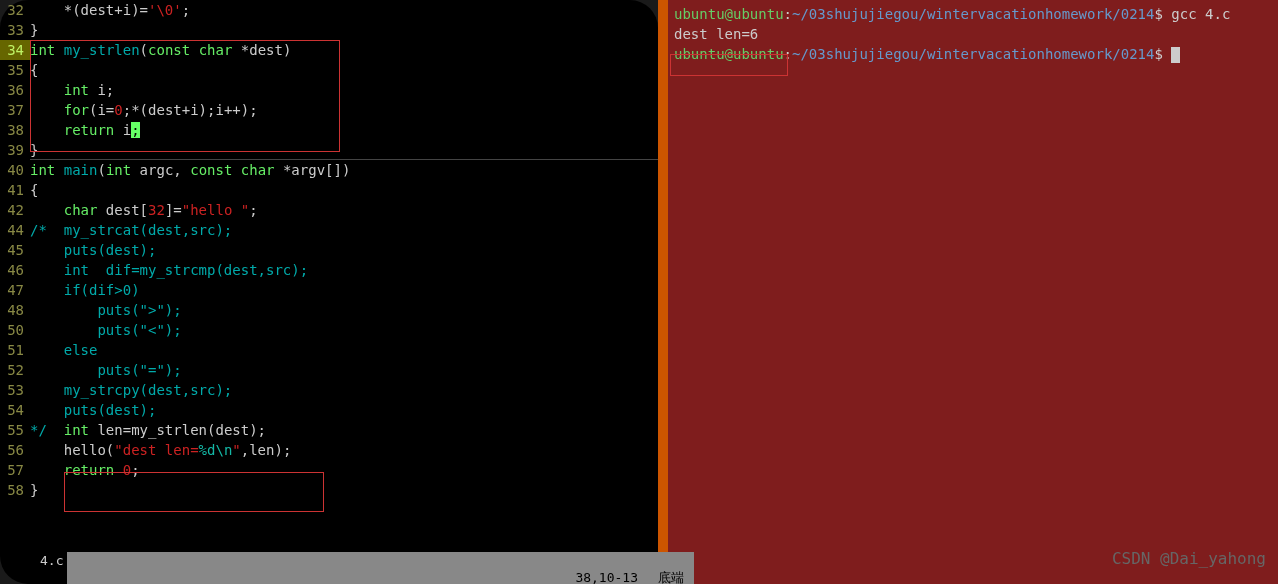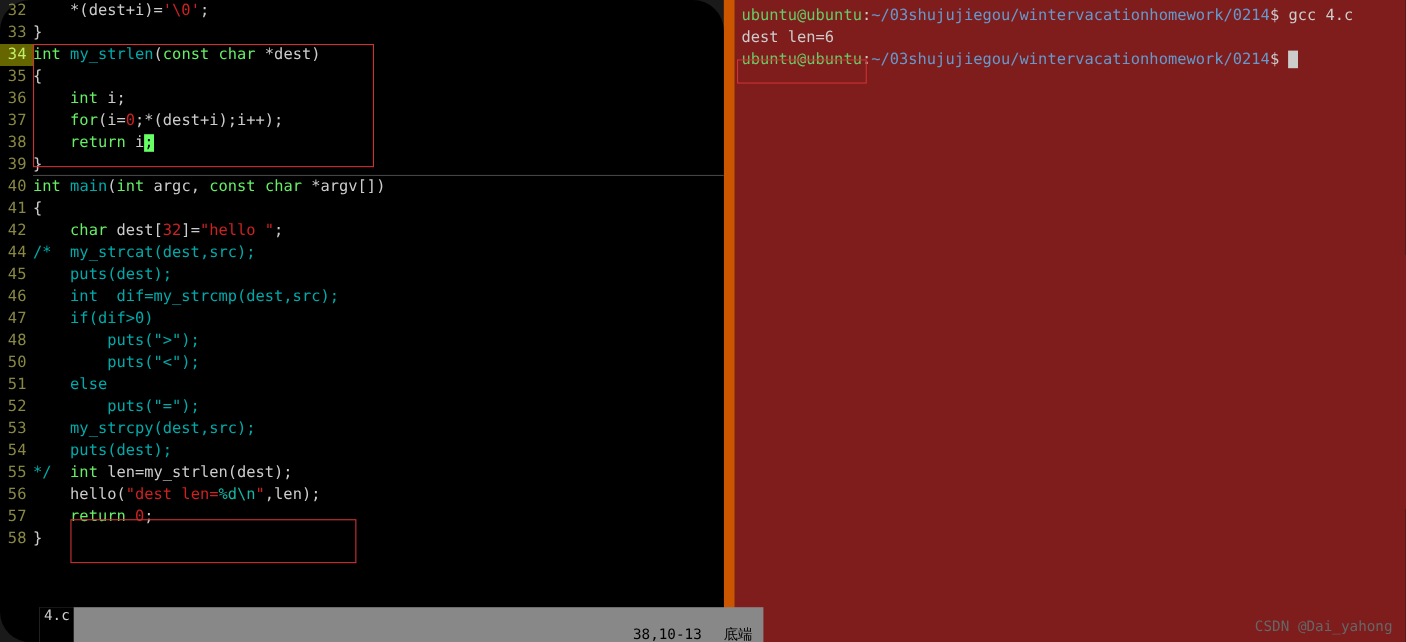--- a/index.html
+++ b/index.html
@@ -133,24 +133,24 @@
     .prompt-blue { color: #6699cc; }
     .term-cursor {
       background: #cccccc;
       display: inline-block;
       width: 9px;
       height: 16px;
       vertical-align: middle;
     }
     .watermark {
       position: absolute;
-      bottom: 6px;
+      bottom: 16px;
       right: 12px;
       color: #666666;
-      font-size: 13px;
+      font-size: 16px;
     }
     .cursor-block {
       background: #66ff66;
       color: #000000;
     }
   </style>
 </head>
 <body>
 
 <div class="container">

